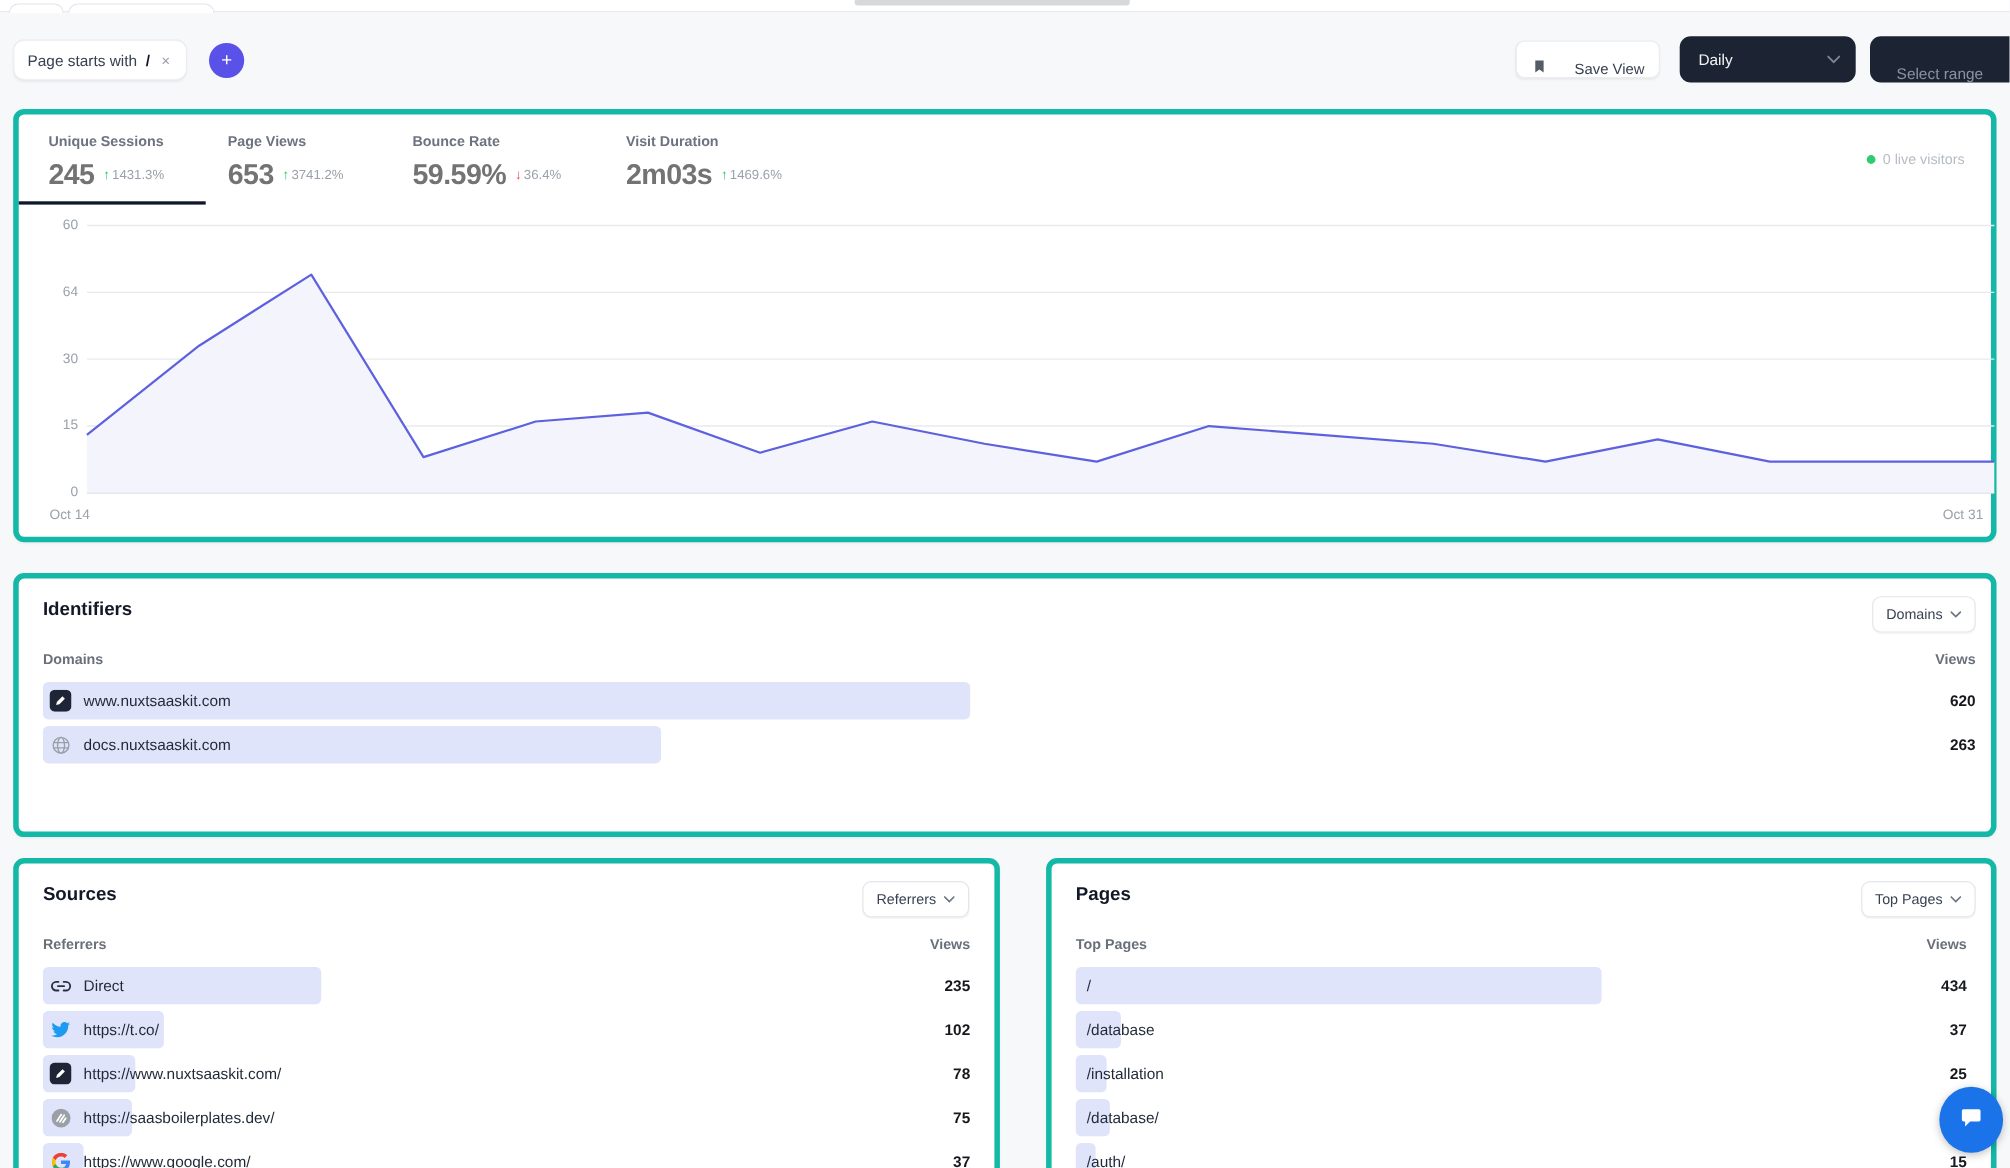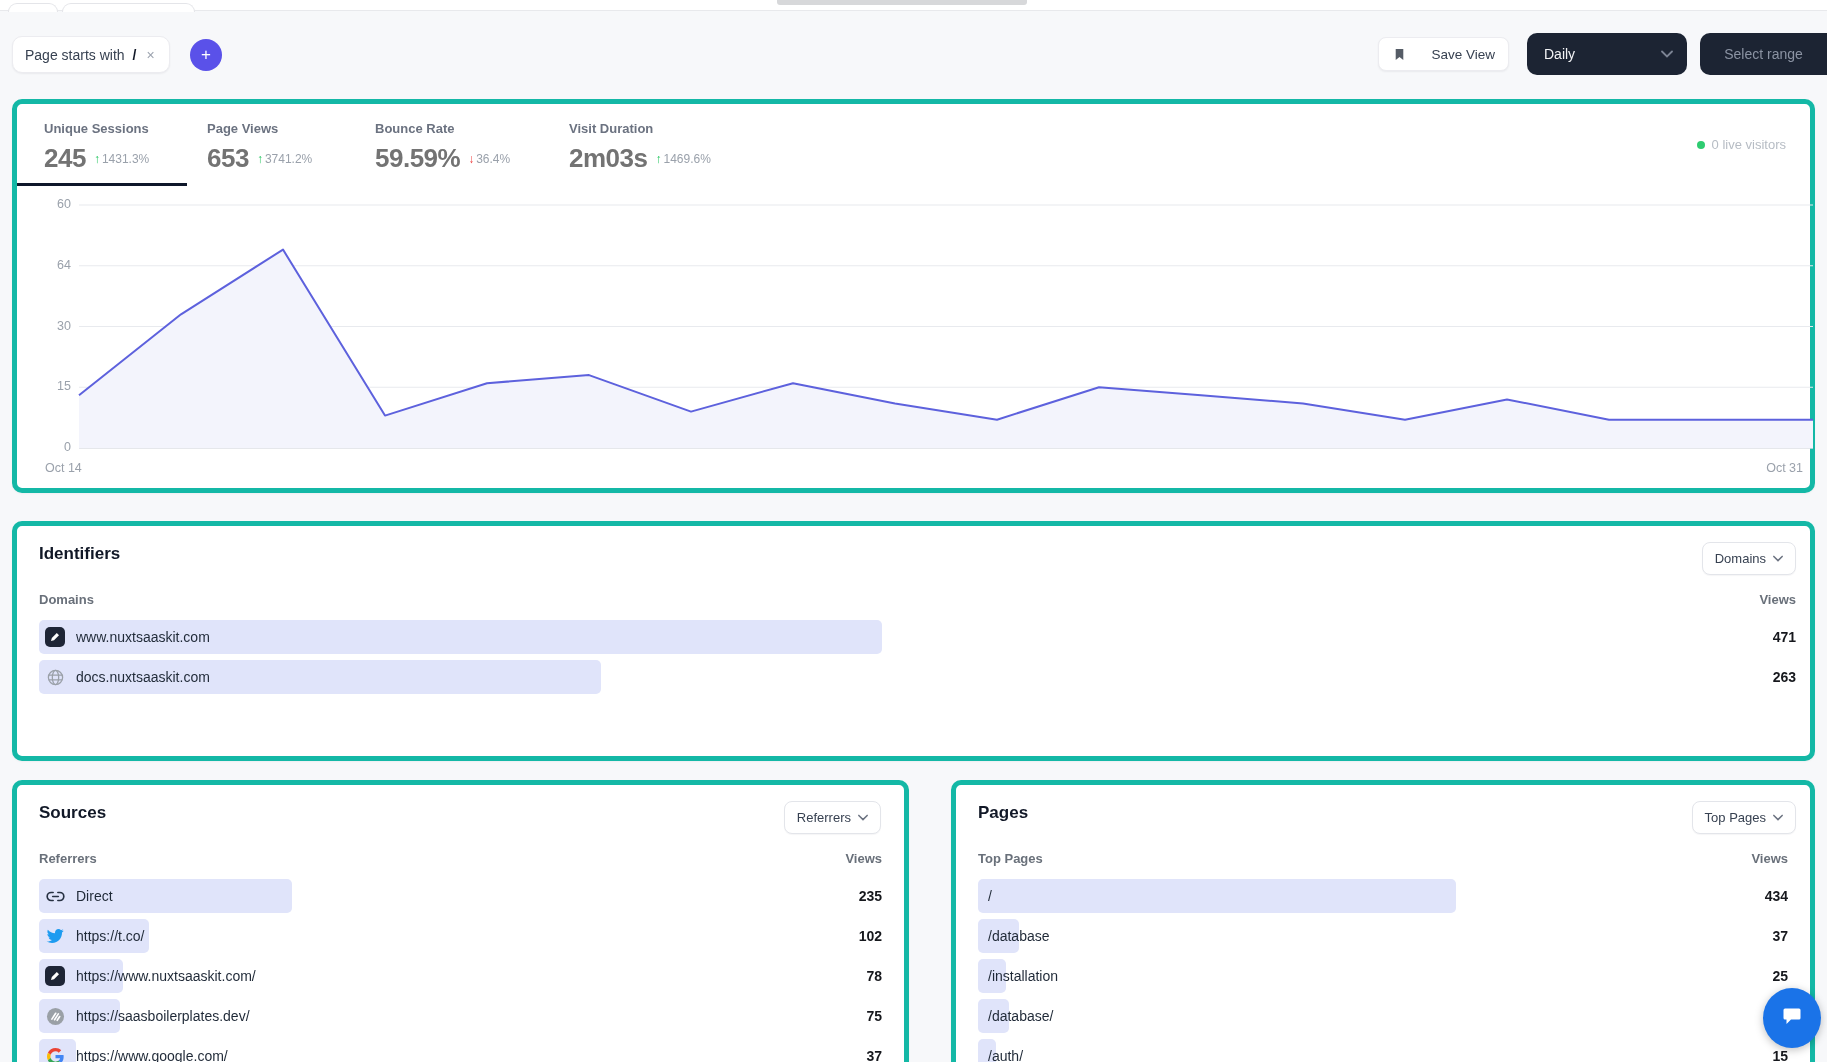--- a/index.html
+++ b/index.html
@@ -28,35 +28,35 @@
   .filter-chip .op { font-weight:700; color:#111827; }
   .filter-chip .chip-close { color:#9ca3af; font-size:14px; cursor:pointer; padding:0 2px; }
   .add-filter-btn {
     position:absolute; left:190px; top:39px; width:32px; height:32px; border-radius:50%;
     background:var(--c-plus_button,#5a51e9); color:#fff; border:none; font-size:17px; line-height:30px;
     cursor:pointer; display:flex; align-items:center; justify-content:center;
   }
   .controls { position:absolute; top:33px; right:0; height:42px; display:flex; align-items:center; }
   .save-view {
     height:34px; background:#fff; border:1px solid #ececf0; border-radius:8px;
-    box-shadow:0 1px 2px rgba(16,24,40,.06); display:flex; align-items:center; gap:24px;
+    box-shadow:0 1px 2px rgba(16,24,40,.06); display:flex; align-items:flex-end; gap:24px;
     padding:0 13px; font-size:13.5px; color:#374151; cursor:pointer; margin-right:18px;
   }
   .btn-dark {
     height:42px; background:var(--c-dark_button,#1c2433); border-radius:10px; border:none;
     color:#f3f4f6; font-size:14px; display:flex; align-items:center; cursor:pointer;
   }
   .interval-btn { width:160px; padding:0 14px 0 17px; justify-content:space-between; margin-right:13px; }
   .daterange-btn {
     width:244px; height:42px; background:#141b2a; border:2px solid var(--c-date_border,#4553c8);
     border-radius:10px; display:flex; align-items:center; gap:10px; padding:0 12px;
     color:#e7e9ee; font-size:14px; cursor:pointer; margin-right:6px;
   }
   .daterange-btn .clear { margin-left:auto; }
-  .select-range-btn { width:127px; justify-content:center; color:#8b93a3; border-radius:10px 0 0 10px; }
+  .select-range-btn { width:127px; justify-content:center; color:#8b93a3; border-radius:10px 0 0 10px;align-items:flex-end; }
 
   
   .card { position:absolute; background:#fff; border:5px solid #14b8a6; border-radius:10px; box-shadow:0 1px 2px rgba(16,24,40,.04); }
   #main-card   { left:12px; top:99px;  width:1803px; height:394px; }
   #ident-card  { left:12px; top:521px; width:1803px; height:240px; }
   #sources-card{ left:12px; top:780px; width:897px;  height:300px; }
   #pages-card  { left:951px; top:780px; width:864px; height:300px; }
 
   
   .stats { position:absolute; top:0; left:0; width:100%; height:82px; }
@@ -229,21 +229,21 @@
       <div class="bar-fill" style="width: 48%;"></div>
       <div class="row-left">
         <span class="fav">
           <svg width="20" height="20" viewBox="0 0 20 20">
               <rect width="20" height="20" rx="5" fill="#1e2536"></rect>
               <path d="M6 14l.8-3 5-5 2.2 2.2-5 5z" fill="#fff"></path>
             </svg>
         </span>
         <span>www.nuxtsaaskit.com</span>
       </div>
-      <span class="row-val">471</span>
+      <span class="row-val">620</span>
     </div>
     <div class="row">
       <div class="bar-fill" style="width: 32%;"></div>
       <div class="row-left">
         <span class="fav">
           <svg width="19" height="19" viewBox="0 0 24 24" fill="none" stroke="#9aa0a8" stroke-width="1.6">
               <circle cx="12" cy="12" r="9"></circle>
               <ellipse cx="12" cy="12" rx="4" ry="9"></ellipse>
               <path d="M3.5 9h17M3.5 15h17"></path>
             </svg>

